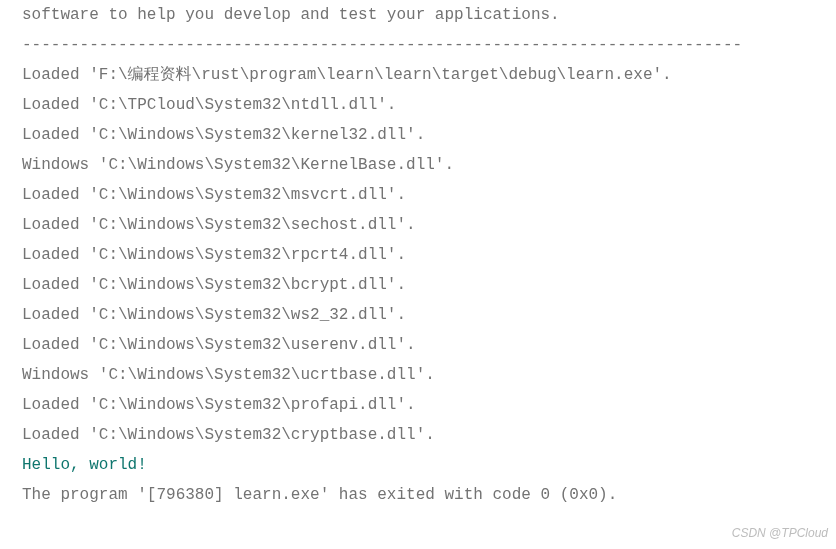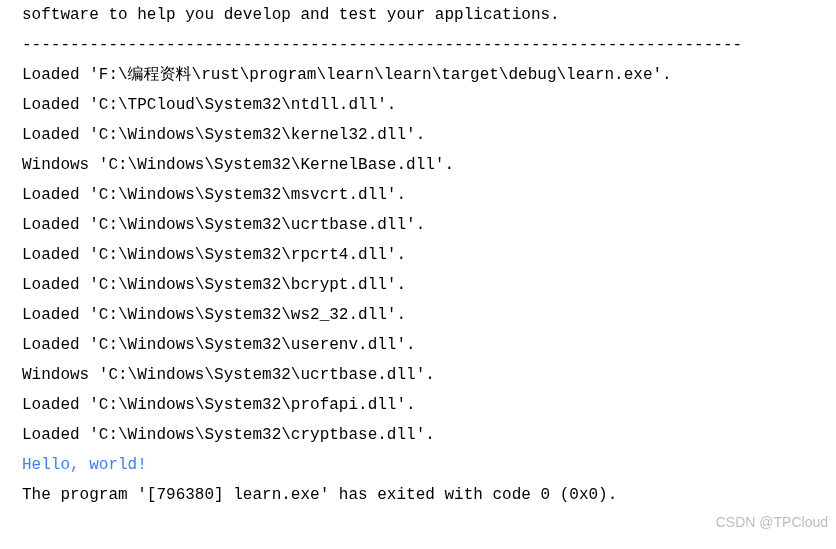--- a/index.html
+++ b/index.html
@@ -18,47 +18,48 @@
     }
     .console-output {
       padding-left: 22px;
       padding-top: 0;
     }
     .line {
       white-space: pre;
       color: #c19b4e;
     }
     .line.orange {
-      color: #000000;
+      color: #737373;
     }
     .line.blue {
-      color: #3b82f6;
+      color: #0f766e;
     }
     .watermark {
       position: absolute;
       right: 8px;
-      bottom: 20px;
-      font-size: 14px;
+      bottom: 10px;
+      font-size: 12px;
       color: #bdbdbd;
       font-family: Arial, sans-serif;
       line-height: 1;
+      font-style: italic;
     }
   </style>
 </head>
 <body>
 
 <div class="console-output">
   <div class="line orange">software to help you develop and test your applications.</div>
   <div class="line orange">---------------------------------------------------------------------------</div>
   <div class="line orange">Loaded 'F:\编程资料\rust\program\learn\learn\target\debug\learn.exe'.</div>
   <div class="line orange">Loaded 'C:\TPCloud\System32\ntdll.dll'.</div>
   <div class="line orange">Loaded 'C:\Windows\System32\kernel32.dll'.</div>
   <div class="line orange">Windows 'C:\Windows\System32\KernelBase.dll'.</div>
   <div class="line orange">Loaded 'C:\Windows\System32\msvcrt.dll'.</div>
-  <div class="line orange">Loaded 'C:\Windows\System32\ucrtbase.dll'.</div>
+  <div class="line orange">Loaded 'C:\Windows\System32\sechost.dll'.</div>
   <div class="line orange">Loaded 'C:\Windows\System32\rpcrt4.dll'.</div>
   <div class="line orange">Loaded 'C:\Windows\System32\bcrypt.dll'.</div>
   <div class="line orange">Loaded 'C:\Windows\System32\ws2_32.dll'.</div>
   <div class="line orange">Loaded 'C:\Windows\System32\userenv.dll'.</div>
   <div class="line orange">Windows 'C:\Windows\System32\ucrtbase.dll'.</div>
   <div class="line orange">Loaded 'C:\Windows\System32\profapi.dll'.</div>
   <div class="line orange">Loaded 'C:\Windows\System32\cryptbase.dll'.</div>
   <div class="line blue">Hello, world!</div>
   <div class="line orange">The program '[796380] learn.exe' has exited with code 0 (0x0).</div>
 </div>

